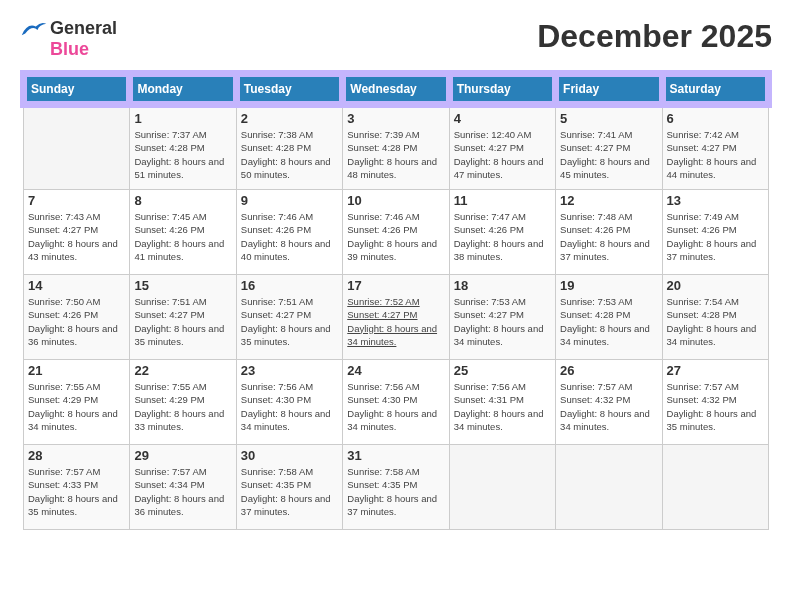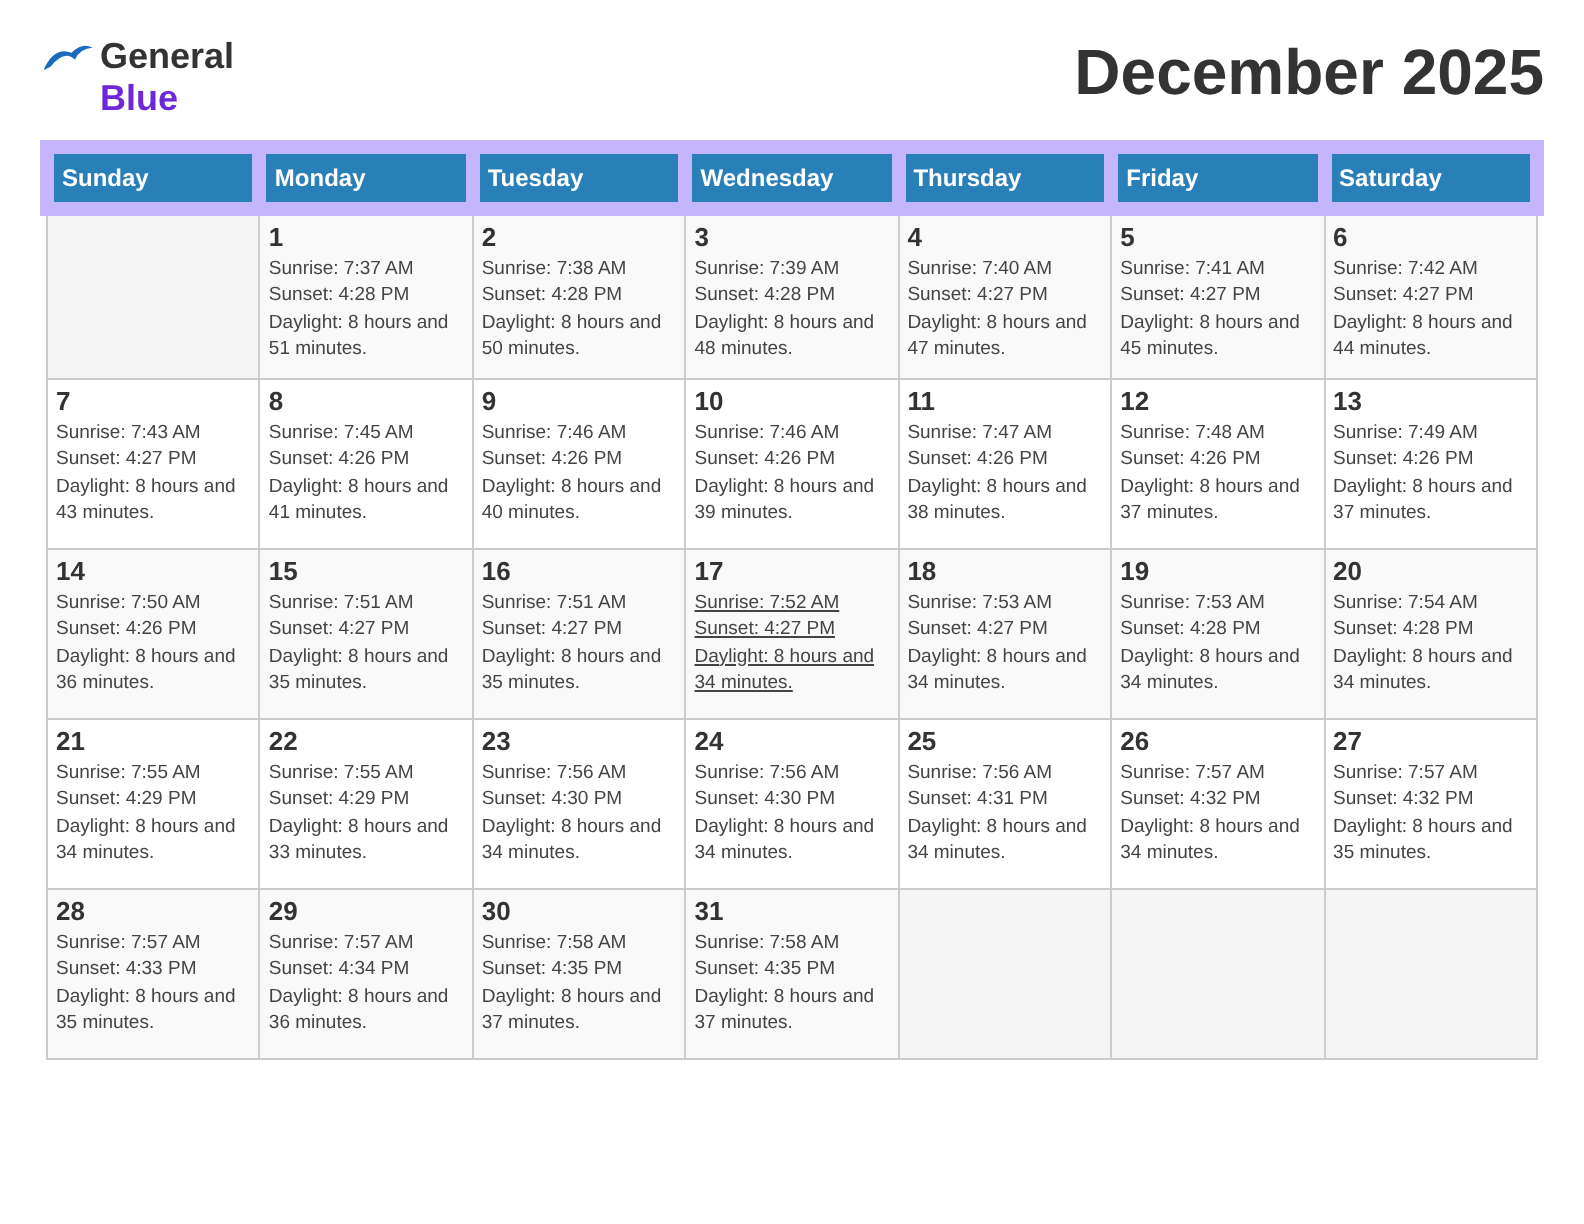--- a/index.html
+++ b/index.html
@@ -99,21 +99,21 @@
 
 <div class="page">
   <div class="header">
     <div class="logo">
       <div class="logo-row">
         <svg class="logo-bird" viewBox="0 0 32 22" xmlns="http://www.w3.org/2000/svg">
           <path d="M2,18 Q8,4 18,8 Q24,2 30,5 Q22,6 20,12 Q14,6 6,16 Z" fill="#1a6bbf"></path>
         </svg>
         <span style="font-size:18px; font-weight:bold; color:#333;">General</span>
       </div>
-      <span style="font-size:18px; font-weight:bold; color:#6d28d9; margin-left:30px;">Blue</span>
+      <span style="font-size:18px; font-weight:bold; color:#ec4899; margin-left:30px;">Blue</span>
     </div>
     <div class="title-block">
       <div class="month-title">December 2025</div>
     </div>
   </div>
 
   <table>
     <thead>
       <tr>
       <th>Sunday</th>
@@ -141,21 +141,21 @@
 Daylight: 8 hours and 50 minutes.</div>
           </td>
           <td>
             <span class="day-number">3</span>
             <div class="cell-text" style="white-space: pre-line;">Sunrise: 7:39 AM
 Sunset: 4:28 PM
 Daylight: 8 hours and 48 minutes.</div>
           </td>
           <td>
             <span class="day-number">4</span>
-            <div class="cell-text" style="white-space: pre-line;">Sunrise: 7:40 AM
+            <div class="cell-text" style="white-space: pre-line;">Sunrise: 12:40 AM
 Sunset: 4:27 PM
 Daylight: 8 hours and 47 minutes.</div>
           </td>
           <td>
             <span class="day-number">5</span>
             <div class="cell-text" style="white-space: pre-line;">Sunrise: 7:41 AM
 Sunset: 4:27 PM
 Daylight: 8 hours and 45 minutes.</div>
           </td>
           <td>

